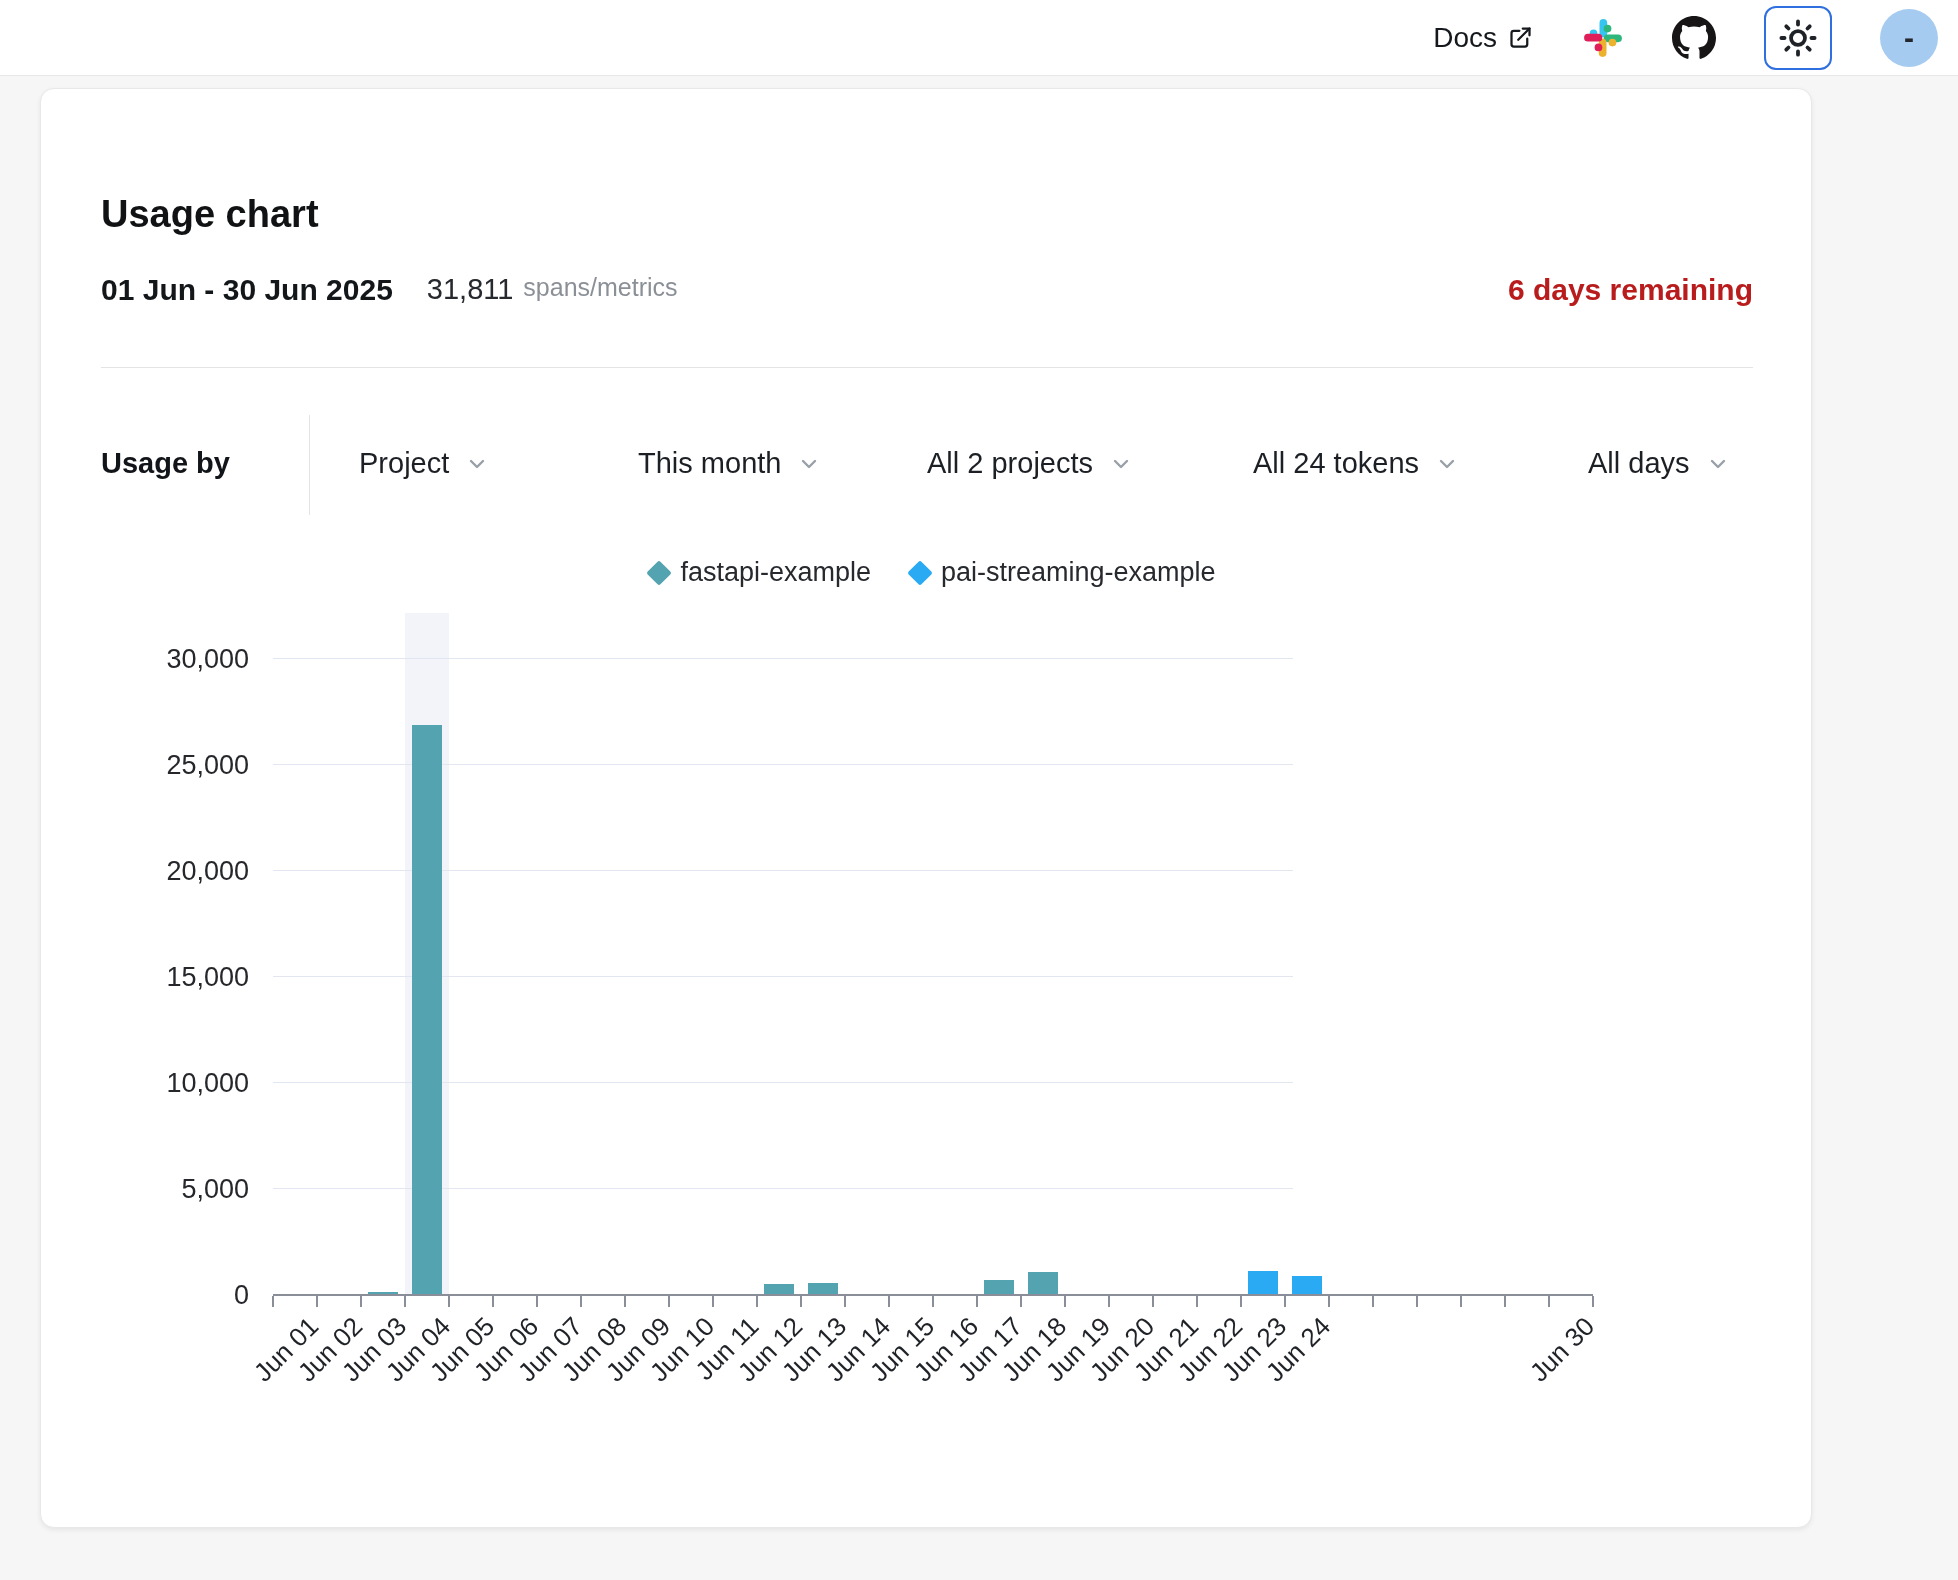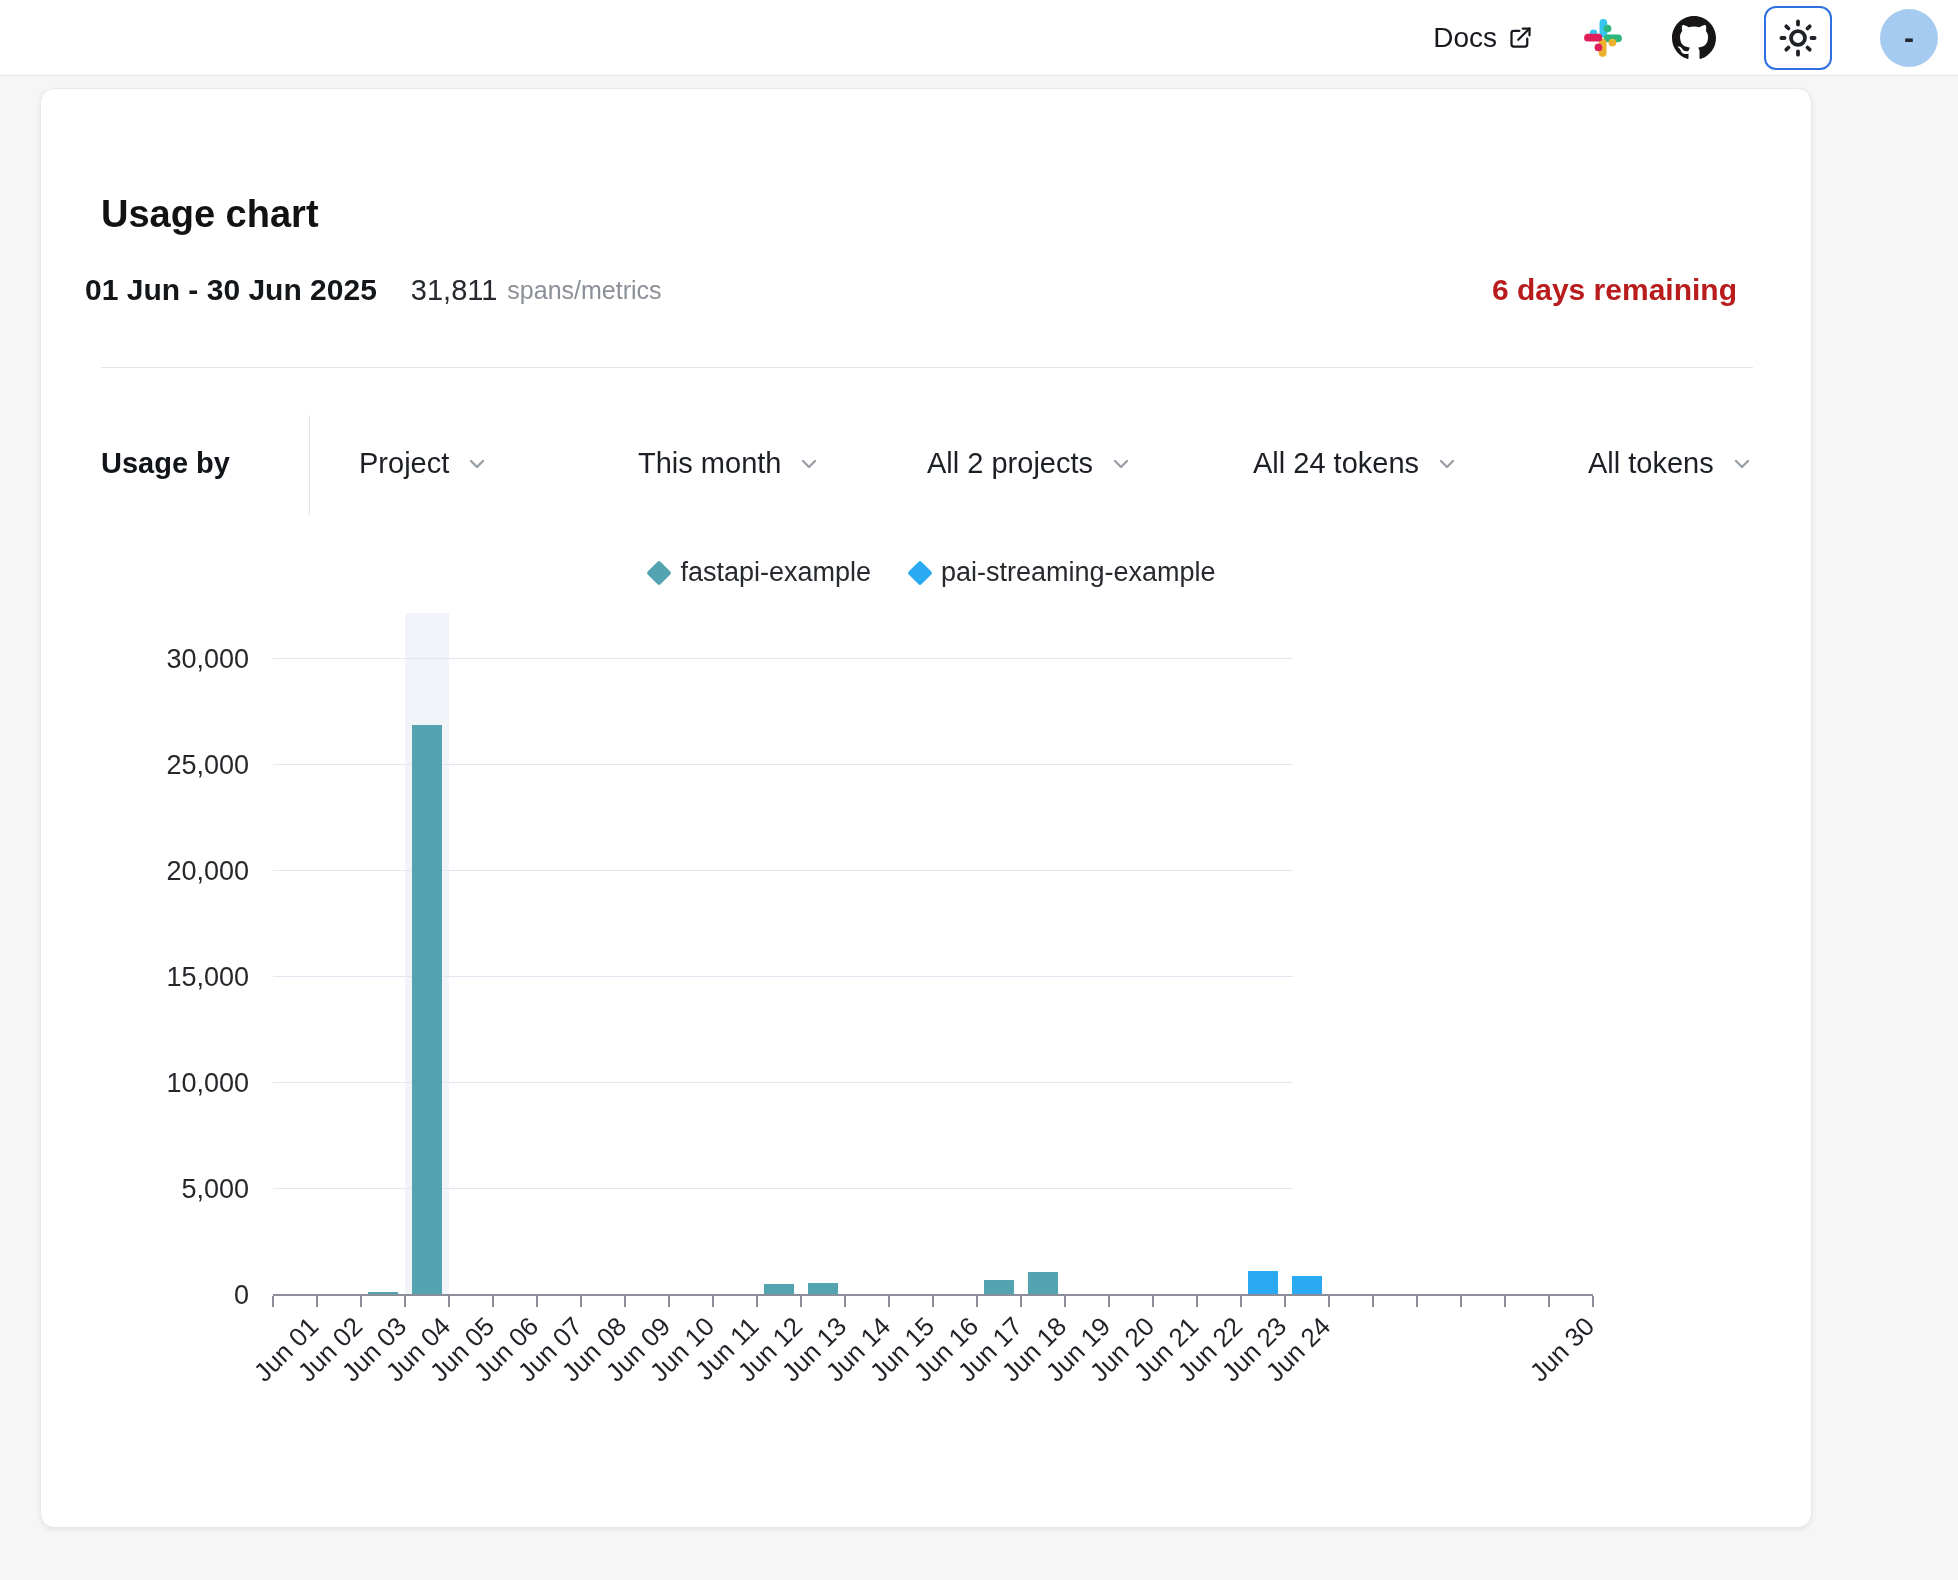--- a/index.html
+++ b/index.html
@@ -14,21 +14,21 @@
   .iconbtn { display:flex; align-items:center; justify-content:center; cursor:pointer; }
   .themebtn { width:68px; height:64px; border:2px solid #2f6fe0; border-radius:12px; background:#fff;
               display:flex; align-items:center; justify-content:center; cursor:pointer; }
   .avatar { width:58px; height:58px; border-radius:50%; background:#a6cbf0; color:#23262b;
             display:flex; align-items:center; justify-content:center; font-size:30px; font-weight:700; cursor:pointer; }
 
   
   .card { position:absolute; left:40px; top:88px; width:1772px; height:1440px; background:#ffffff;
           border:1px solid #e8e8ea; border-radius:14px; box-shadow:0 2px 5px rgba(0,0,0,.07); }
   .title { position:absolute; left:60px; top:104px; font-size:38px; font-weight:700; color:#101214; }
-  .daterow { position:absolute; left:44px; top:184px; width:1652px; display:flex; align-items:center; }
+  .daterow { position:absolute; left:60px; top:184px; width:1652px; display:flex; align-items:flex-start; }
   .range { font-size:30px; font-weight:700; color:#14171a; }
   .count { font-size:29px; color:#26292d; margin-left:34px; }
   .unit  { font-size:25px; color:#8b9097; margin-left:10px; }
   .remaining { margin-left:auto; font-size:30px; font-weight:700; color:#b91c1c; }
   .divider { position:absolute; left:60px; top:278px; width:1652px; height:1px; background:#e3e4e6; }
 
   
   .filters { position:absolute; left:0; top:326px; width:1772px; height:100px; }
   .groupby { position:absolute; left:60px; top:32px; font-size:29px; font-weight:700; color:#111418; }
   .vsep { position:absolute; left:268px; top:0; width:1px; height:100px; background:#e3e4e6; }
@@ -154,21 +154,21 @@
             <polyline points="6 9 12 15 18 9"></polyline>
           </svg>
       </div>
       <div class="dd" style="left:1212px">
         <span>All 24 tokens</span>
         <svg width="24" height="24" viewBox="0 0 24 24" fill="none" stroke="#9aa0a8" stroke-width="2.4" stroke-linecap="round" stroke-linejoin="round">
             <polyline points="6 9 12 15 18 9"></polyline>
           </svg>
       </div>
       <div class="dd" style="left:1547px">
-        <span>All tokens</span>
+        <span>All days</span>
         <svg width="24" height="24" viewBox="0 0 24 24" fill="none" stroke="#9aa0a8" stroke-width="2.4" stroke-linecap="round" stroke-linejoin="round">
             <polyline points="6 9 12 15 18 9"></polyline>
           </svg>
       </div>
     </div>
 
     <div class="legend">
       <div class="legend-item">
         <i class="diamond" style="background: rgb(83, 163, 177);"></i>
         <span>fastapi-example</span>

